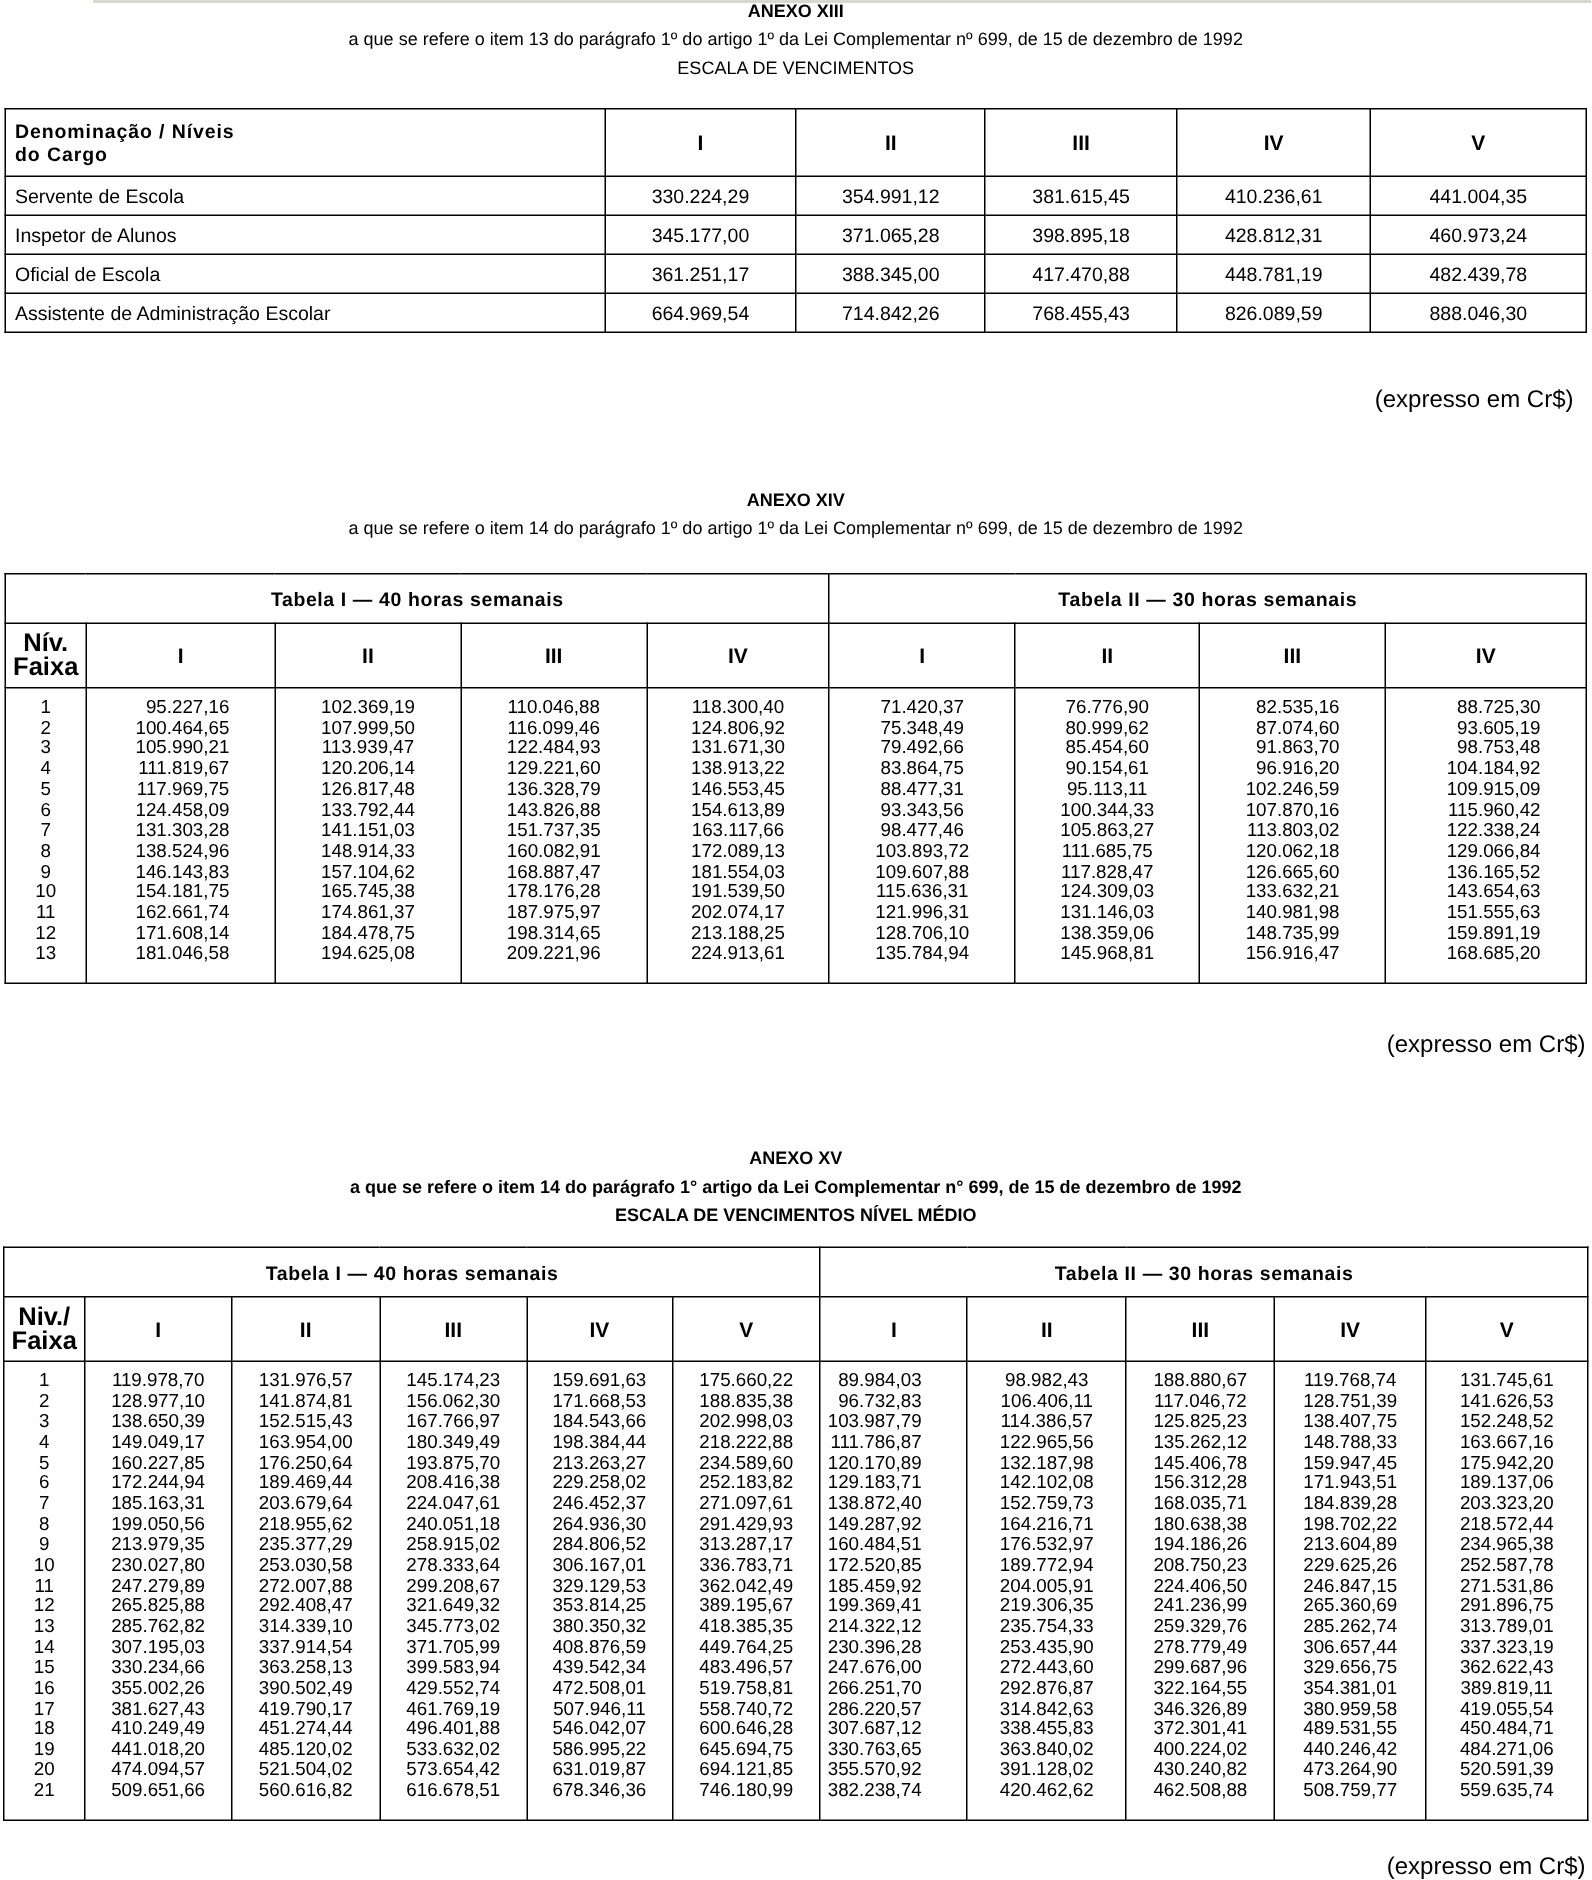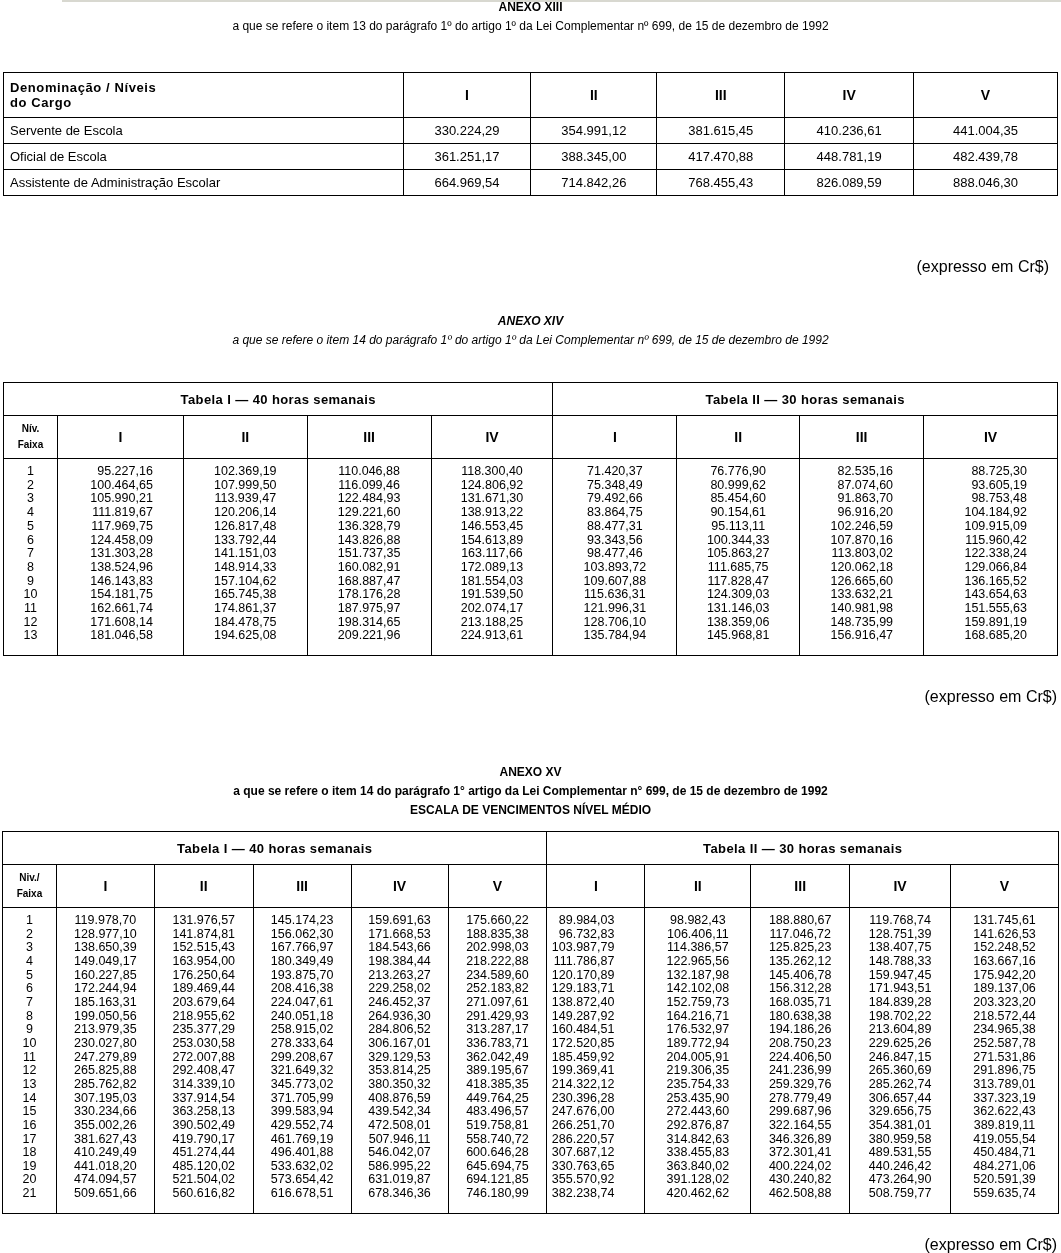--- a/index.html
+++ b/index.html
@@ -17,38 +17,39 @@
   
   #t13 { left: 3px; top: 72px; width: 1055px; }
   #t13 th { height: 44px; font-size: 14px; }
   #t13 th.den { text-align: left; padding-left: 6px; font-size: 13px; line-height: 15px; letter-spacing: 0.6px; margin-top: 32px; }
   #t13 td { height: 25px; text-align: center; font-size: 13px; }
   #t13 td.name { text-align: left; padding-left: 6px; margin-top: 19px; }
 
   
   .grid th.grp { height: 32px; font-size: 13px; letter-spacing: 0.4px; }
   .grid th.col { height: 42px; font-size: 14px; }
-  .grid th.niv { font-size: 10px; line-height: 16px; }
+  .grid th.niv { font-size: 17px; line-height: 16px; }
   .grid td.body { vertical-align: top; padding-top: 6px; padding-bottom: 12px; font-size: 12.5px; line-height: 13.7px; }
   .grid td.body div { white-space: nowrap; }
   .grid td.c { text-align: center; }
   .grid td.r { text-align: right; padding-right: 30px; }
 
   #t14 { left: 3px; top: 382px; width: 1055px; }
   #t15 { left: 2px; top: 831px; width: 1057px; }
   #t15 td.body { line-height: 13.65px; }
 </style>
 </head>
 <body>
 
 <div class="topline"></div>
 
 <div class="hdr" style="top:-2px;">
   <div class="t">ANEXO XIII</div>
   <div>a que se refere o item 13 do parágrafo 1º do artigo 1º da Lei Complementar nº 699, de 15 de dezembro de 1992</div>
+  <div>ESCALA DE VENCIMENTOS</div>
 </div>
 
 <table id="t13">
   <colgroup>
     <col style="width:400px">
       <col style="width:128px">
       <col style="width:126px">
       <col style="width:128px">
       <col style="width:129px">
       <col style="width:144px">
@@ -69,40 +70,48 @@
   <tbody id="t13-body">
       <tr>
         <td class="name">Servente de Escola</td>
         <td>330.224,29</td>
         <td>354.991,12</td>
         <td>381.615,45</td>
         <td>410.236,61</td>
         <td>441.004,35</td>
       </tr>
       <tr>
+        <td class="name">Inspetor de Alunos</td>
+        <td>345.177,00</td>
+        <td>371.065,28</td>
+        <td>398.895,18</td>
+        <td>428.812,31</td>
+        <td>460.973,24</td>
+      </tr>
+      <tr>
         <td class="name">Oficial de Escola</td>
         <td>361.251,17</td>
         <td>388.345,00</td>
         <td>417.470,88</td>
         <td>448.781,19</td>
         <td>482.439,78</td>
       </tr>
       <tr>
         <td class="name">Assistente de Administração Escolar</td>
         <td>664.969,54</td>
         <td>714.842,26</td>
         <td>768.455,43</td>
         <td>826.089,59</td>
         <td>888.046,30</td>
       </tr>
     </tbody>
 </table>
 <div class="note" style="right:12px; top:258px;">(expresso em Cr$)</div>
 
-<div class="hdr" style="top:312px;font-style:italic;">
+<div class="hdr" style="top:324px;">
   <div class="t">ANEXO XIV</div>
   <div>a que se refere o item 14 do parágrafo 1º do artigo 1º da Lei Complementar nº 699, de 15 de dezembro de 1992</div>
 </div>
 
 <table id="t14" class="grid">
   <colgroup>
     <col style="width:54px">
       <col style="width:126px">
       <col style="width:124px">
       <col style="width:124px">

